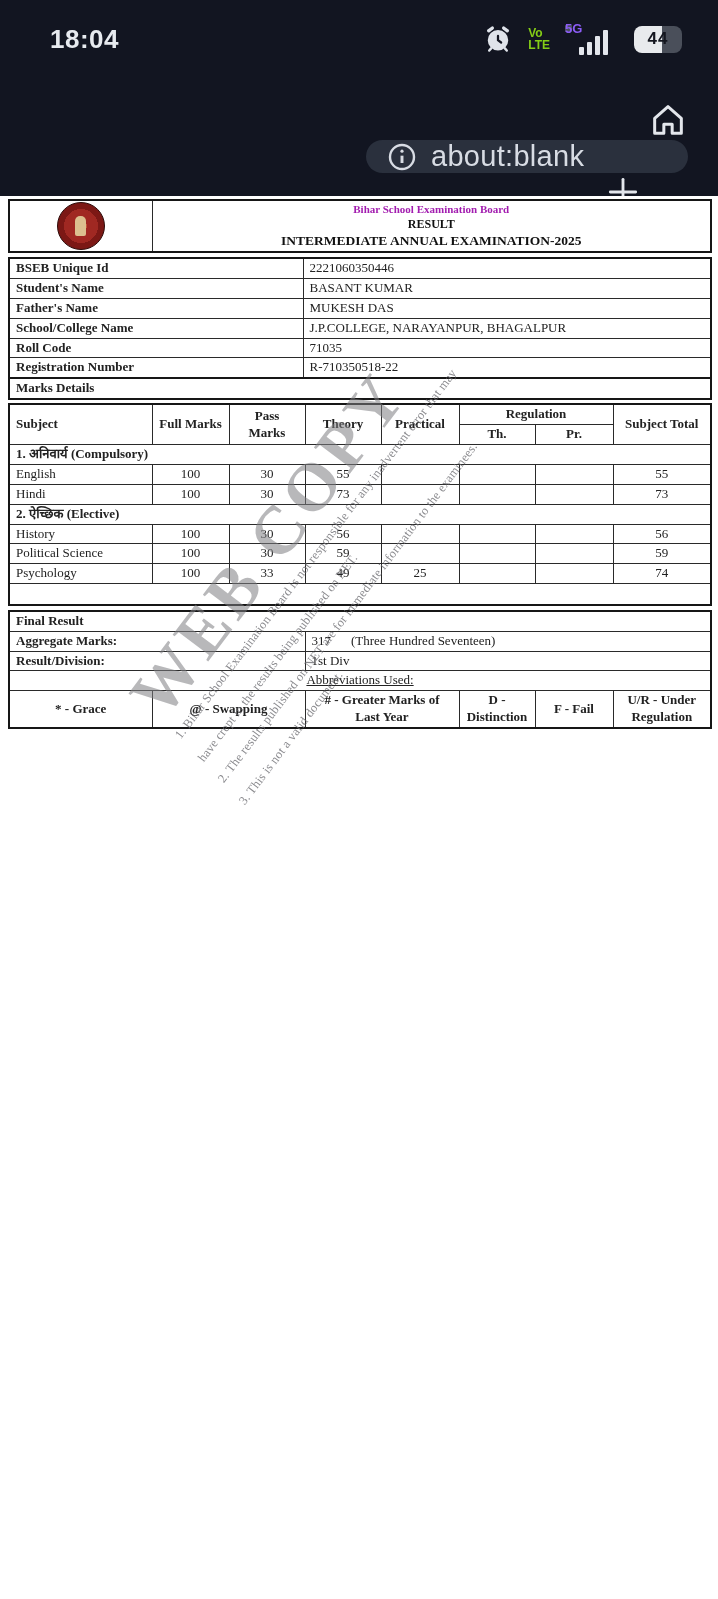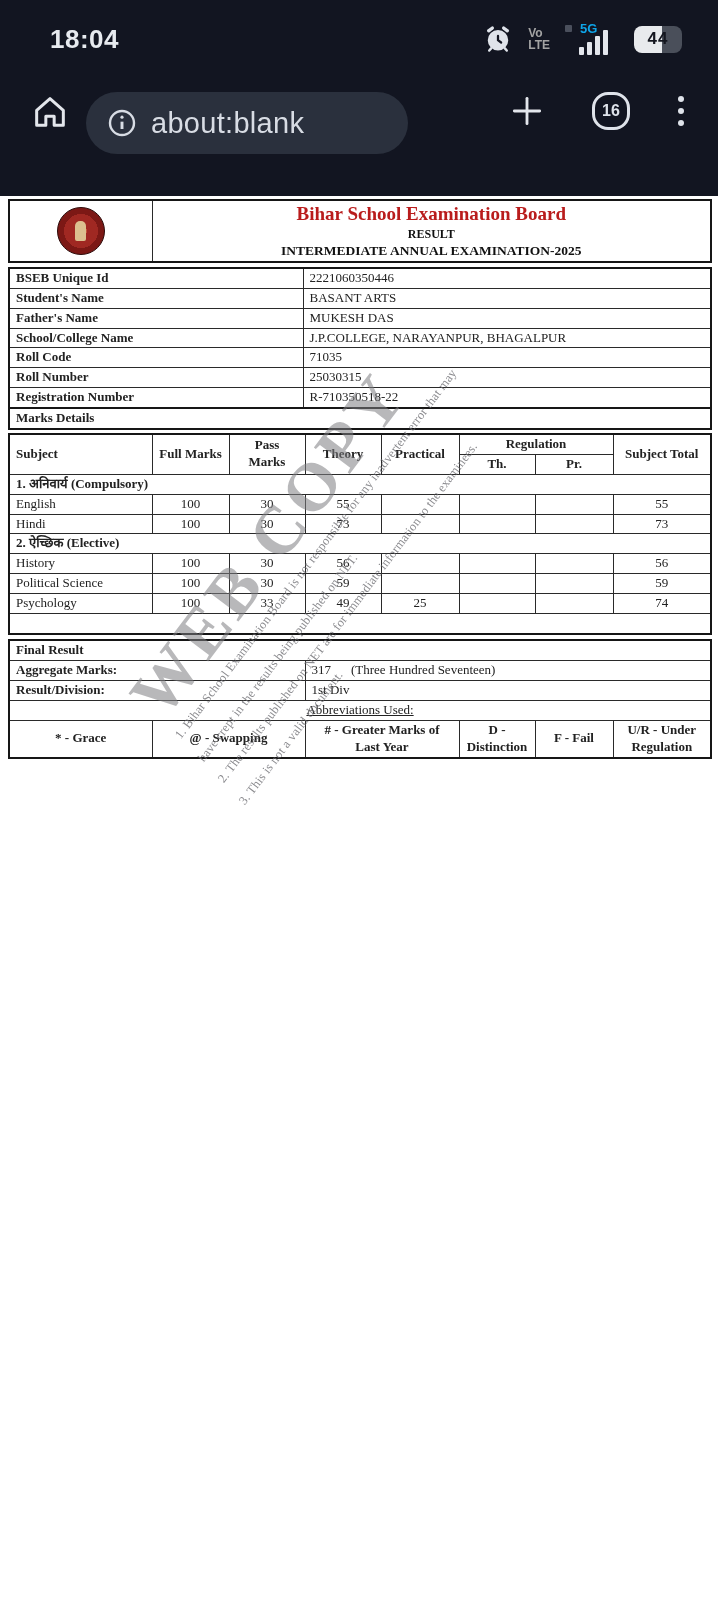--- a/index.html
+++ b/index.html
@@ -11,38 +11,39 @@
   
   .chrome{ position:absolute; top:0; left:0; width:718px; height:196px; background:#121521; }
   .status-bar{
     position:absolute; top:14px; left:0; right:0; height:50px;
     display:flex; align-items:center; justify-content:space-between;
     padding:0 36px 0 50px; color:#e7eaef;
     font-family:"Liberation Sans", sans-serif;
   }
   .time{ font-size:26px; font-weight:600; letter-spacing:.5px; }
   .sb-right{ display:flex; align-items:center; gap:15px; }
-  .volte{ display:flex; flex-direction:column; line-height:12px; font-size:12px; font-weight:700; color:#a3a3a3; }
+  .volte{ display:flex; flex-direction:column; line-height:12px; font-size:12px; font-weight:700; color:#84cc16; }
   .signal{ position:relative; width:54px; height:36px; }
   .sim-dot{ position:absolute; left:0; top:4px; width:7px; height:7px; background:#4a4f5c; border-radius:1px; }
-  .net-label{ position:absolute; left:15px; top:0; font-size:13px; font-weight:700; color:#0ea5e9; }
+  .net-label{ position:absolute; left:0; top:0; font-size:13px; font-weight:700; color:#8b5cf6; }
   .bars{ position:absolute; left:14px; bottom:2px; display:flex; align-items:flex-end; gap:3px; }
   .bars i{ display:block; width:5px; background:#e3e6ec; border-radius:1px; }
   .bars i:nth-child(1){height:8px;} .bars i:nth-child(2){height:13px;}
   .bars i:nth-child(3){height:19px;} .bars i:nth-child(4){height:25px;}
   .battery{
     width:48px; height:27px; border-radius:8px; position:relative;
     background:linear-gradient(to right,#e8eaed 0 58%,#4a4f5a 58% 100%);
     display:flex; align-items:center; justify-content:center;
   }
   .battery span{ font-size:17px; font-weight:700; color:#14161f; letter-spacing:1px; }
   .toolbar{
-    position:absolute; top:92px; left:0; right:0; height:86px;
-    display:flex; align-items:flex-start; padding:0 30px;
+    position:absolute; top:100px; left:0; right:0; height:86px;
+    display:flex; align-items:flex-end; padding:0 30px;
     font-family:"Liberation Sans", sans-serif;
+    flex-direction:column;
   }
   .icon-btn{ display:flex; align-items:center; justify-content:center; cursor:pointer; }
   .url-pill{
     margin-left:16px; width:322px; height:62px; border-radius:31px; background:#2a303d;
     display:flex; align-items:center; padding:0 20px; gap:13px; cursor:pointer;
   }
   .url-text{ font-size:29px; color:#d8dce4; letter-spacing:.3px; }
   .tb-spacer{ flex:1; }
   .plus-btn{ margin-right:46px; }
   .tab-btn{
@@ -57,21 +58,21 @@
   .page{ position:absolute; top:196px; left:0; width:718px; bottom:0; background:#fff; }
   table.tbl{ border-collapse:collapse; table-layout:fixed; width:702px; margin-left:8px; }
   table.tbl td{
     border:1px solid #2a2a2a; padding:1px 6px; font-size:13px; color:#222; line-height:1.3;
     overflow:hidden;
   }
   table.tbl{ border:2px solid #161616; }
   .gap4{ height:4px; } .gap3{ height:3px; }
   .hdr-logo-cell{ text-align:center; vertical-align:middle; height:52px; }
   .hdr-title-cell{ text-align:center; vertical-align:middle; }
-  .hdr-title-cell .l1{ font-weight:700; font-size:19px; color:#b91c1c; }
+  .hdr-title-cell .l1{ font-weight:700; font-size:11px; color:#a21caf; }
   .hdr-title-cell .l2{ font-weight:700; font-size:12px; color:#111; }
   .hdr-title-cell .l3{ font-weight:700; font-size:13.5px; color:#111; }
   .logo{
     width:48px; height:48px; border-radius:50%; margin:0 auto;
     background:radial-gradient(circle at 50% 50%, #c4543a 0 18%, #a02822 18% 52%, #7c1815 52% 72%, #4e100e 72% 100%);
     display:flex; align-items:center; justify-content:center;
     border:1px solid #2e0c0b;
   }
   .logo i{ display:block; width:11px; height:20px; background:#dcc08f; border-radius:5px 5px 2px 2px; }
   .info-label{ font-weight:700; color:#101010; font-size:13.5px; height:19px; }
@@ -212,37 +213,33 @@
           <col style="width:294px">
           <col style="width:408px">
         </colgroup>
       <tbody>
           <tr>
         <td class="info-label">BSEB Unique Id</td>
         <td class="info-value">2221060350446</td>
       </tr>
       <tr>
         <td class="info-label">Student's Name</td>
-        <td class="info-value">BASANT ARTS</td>
+        <td class="info-value">BASANT KUMAR</td>
       </tr>
       <tr>
         <td class="info-label">Father's Name</td>
         <td class="info-value">MUKESH DAS</td>
       </tr>
       <tr>
         <td class="info-label">School/College Name</td>
         <td class="info-value">J.P.COLLEGE, NARAYANPUR, BHAGALPUR</td>
       </tr>
       <tr>
         <td class="info-label">Roll Code</td>
         <td class="info-value">71035</td>
-      </tr>
-      <tr>
-        <td class="info-label">Roll Number</td>
-        <td class="info-value">25030315</td>
       </tr>
       <tr>
         <td class="info-label">Registration Number</td>
         <td class="info-value">R-710350518-22</td>
       </tr>
       <tr>
         <td class="info-label thick-top" colspan="2">Marks Details</td>
       </tr>
     </tbody>
       </table>

